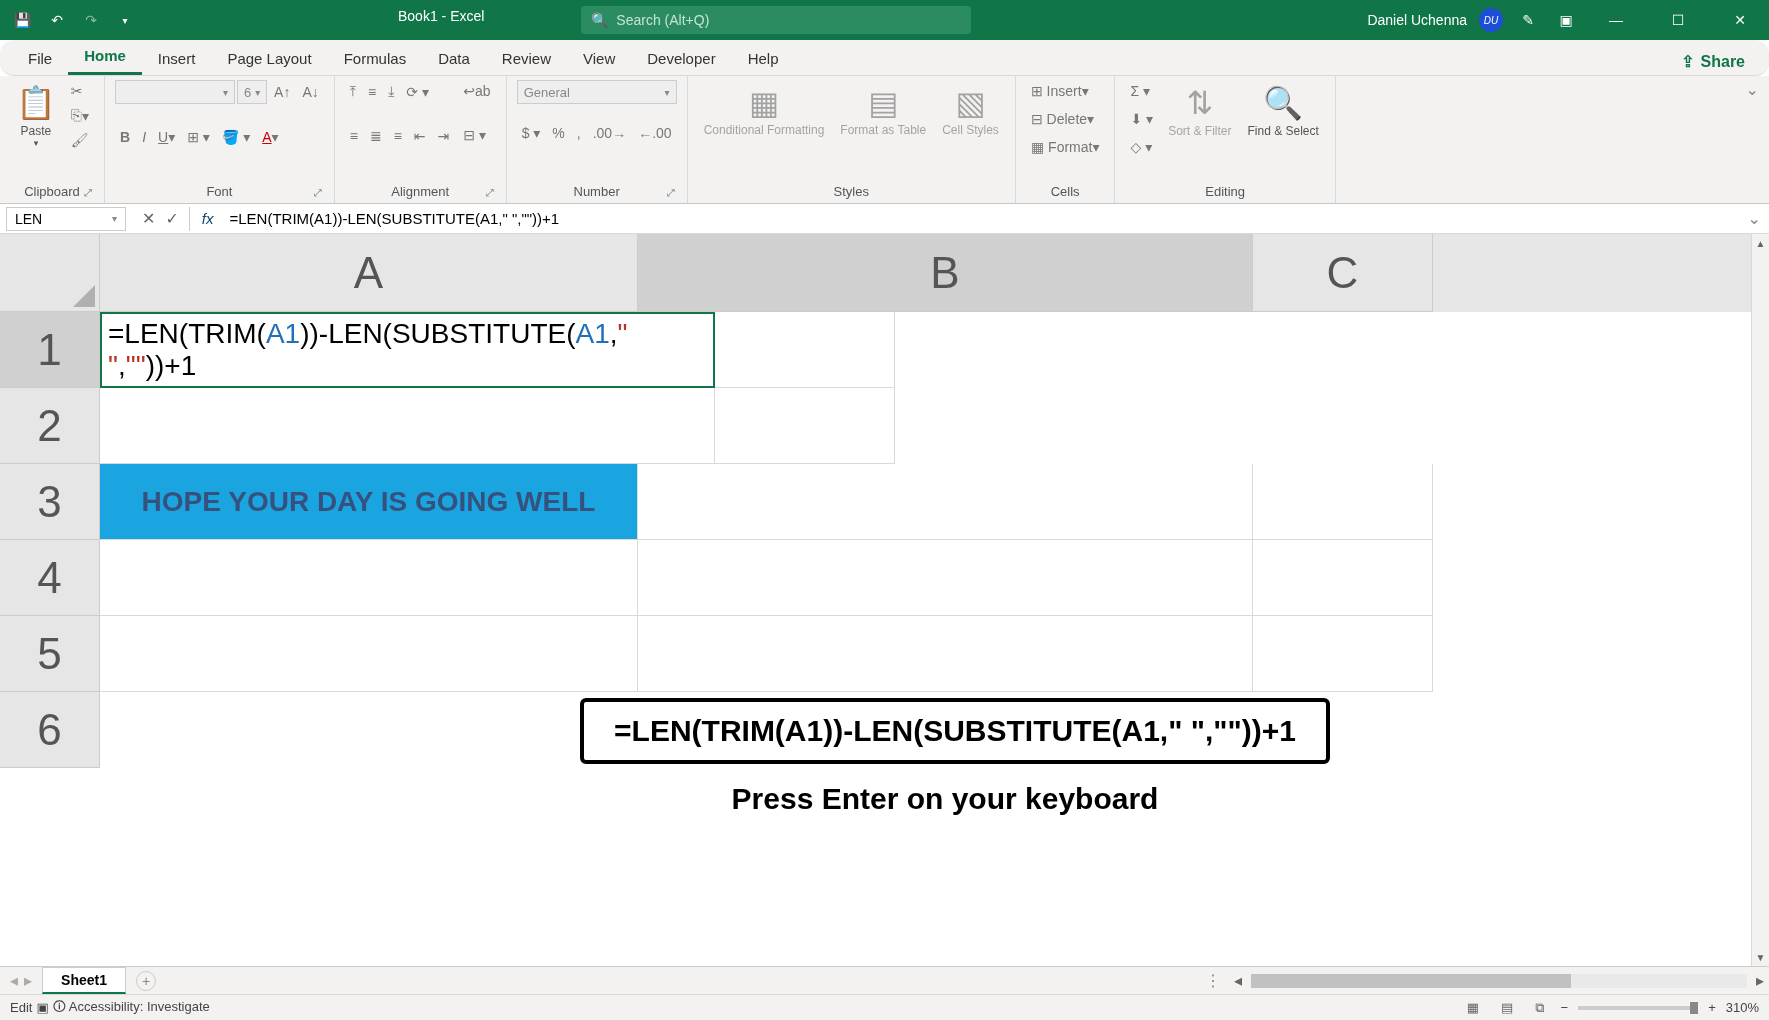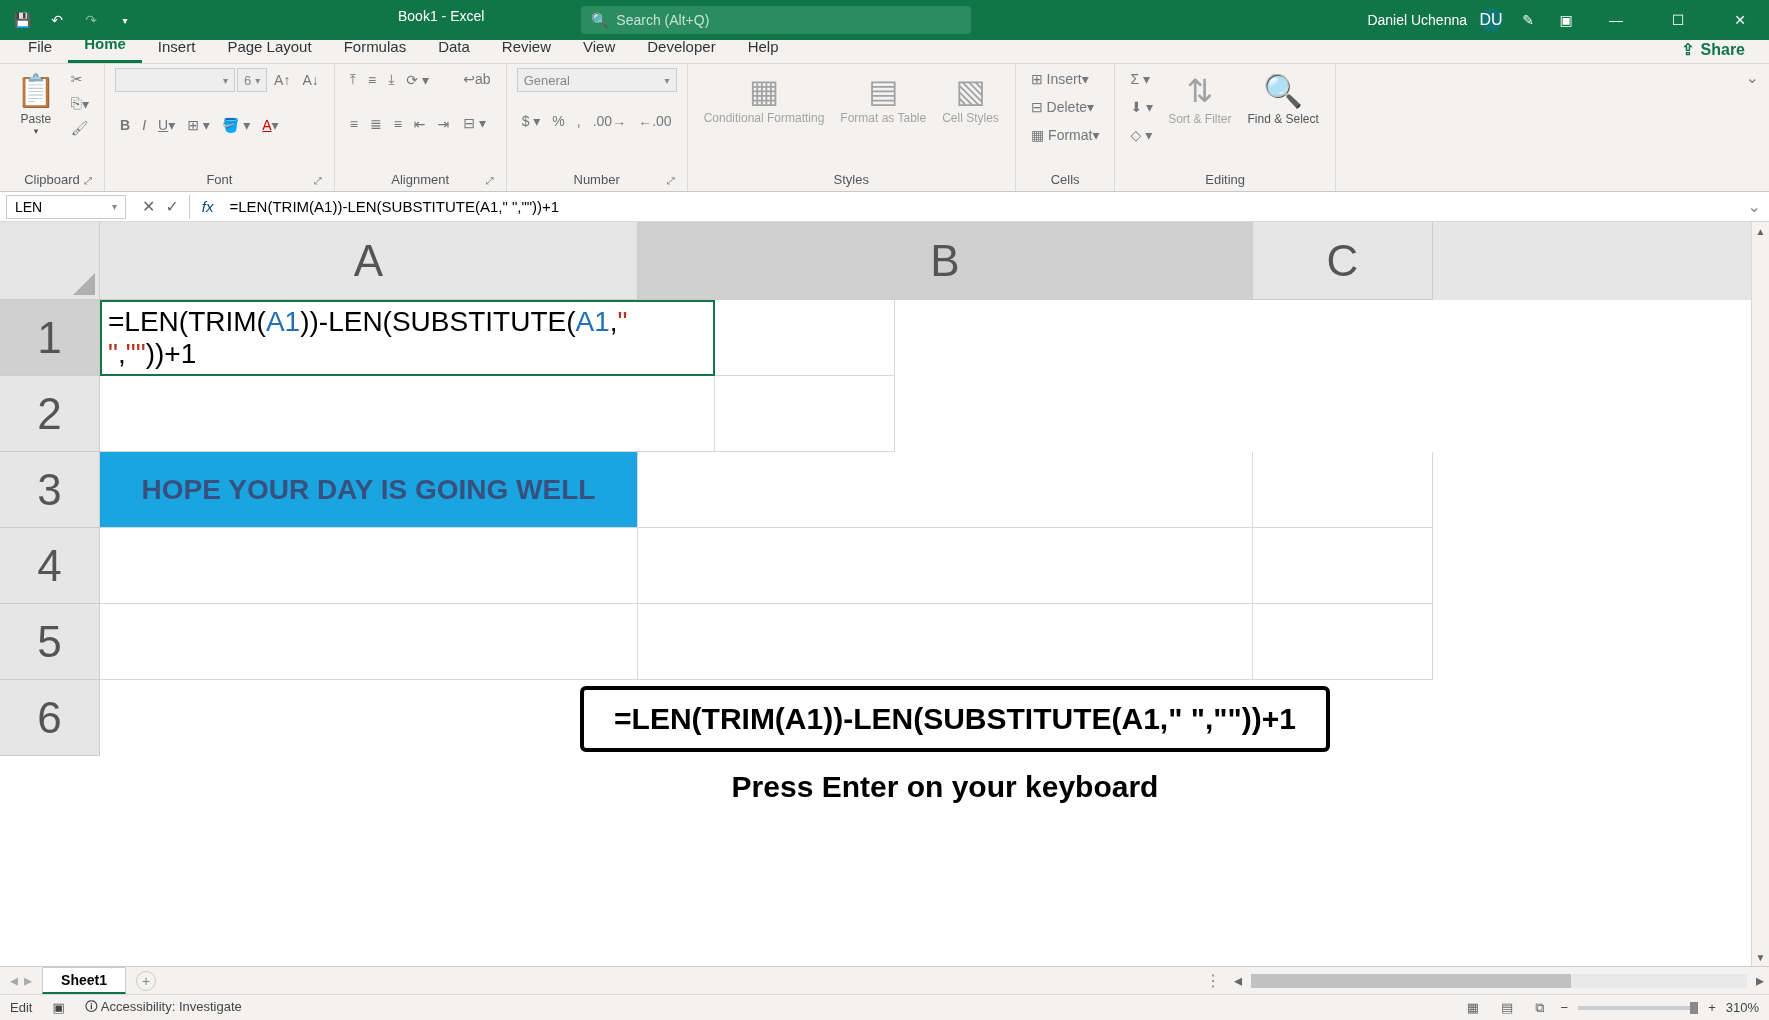--- a/index.html
+++ b/index.html
@@ -6,25 +6,25 @@
 body { background: #fff; width: 1769px; height: 1020px; overflow: hidden; display: flex; flex-direction: column; }
 
 
 .titlebar { background: #107647; height: 40px; display: flex; align-items: center; color: #fff; font-size: 14px; }
 .titlebar-left { display: flex; align-items: center; gap: 8px; padding-left: 10px; }
 .qat-btn { width: 26px; height: 26px; display: flex; align-items: center; justify-content: center; color: #fff; cursor: pointer; }
 .titlebar-title { margin: 0 auto 8px 260px; }
 .search-box { background: #2b8b61; border-radius: 4px; height: 28px; width: 390px; display: flex; align-items: center; padding: 0 10px; color: #c5e3d4; margin-right: 300px; }
 .search-box span.icon { margin-right: 8px; }
 .titlebar-right { display: flex; align-items: center; gap: 12px; margin-left: auto; padding-right: 4px; }
-.user-avatar { width: 24px; height: 24px; border-radius: 50%; background: #0f766e; display: flex; align-items: center; justify-content: center; font-size: 16px; color: #fff; }
+.user-avatar { width: 24px; height: 24px; border-radius: 50%; background: #1d4ed8; display: flex; align-items: center; justify-content: center; font-size: 10px; color: #fff; font-style: italic; }
 .win-btn { width: 50px; height: 40px; display: flex; align-items: center; justify-content: center; color: #fff; cursor: pointer; }
 
 
-.ribbon-tabs { background: #f3f2f1; height: 24px; display: flex; align-items: flex-end; border-bottom: 1px solid #d9d9d9; padding-left: 12px; }
+.ribbon-tabs { background: #f3f2f1; height: 36px; display: flex; align-items: flex-end; border-bottom: 1px solid #d9d9d9; padding-left: 12px; border-radius: 14px; }
 .ribbon-tab { padding: 8px 16px; font-size: 15px; color: #333; cursor: pointer; }
 .ribbon-tab.active { font-weight: 600; border-bottom: 3px solid #107647; color: #107647; }
 .share-btn { margin-left: auto; margin-right: 14px; color: #107647; font-weight: 600; display: flex; align-items: center; gap: 6px; padding: 4px 10px; }
 
 
 .ribbon { background: #f3f2f1; height: 128px; display: flex; border-bottom: 1px solid #c8c8c8; }
 .ribbon-group { border-right: 1px solid #d9d9d9; padding: 4px 10px 2px; display: flex; flex-direction: column; position: relative; }
 .ribbon-group-body { flex: 1; display: flex; align-items: flex-start; gap: 4px; }
 .ribbon-group-label { text-align: center; font-size: 13px; color: #555; padding: 2px 0; position: relative; }
 .dialog-launcher { position: absolute; right: 2px; bottom: 2px; font-size: 10px; color: #666; cursor: pointer; }
@@ -94,21 +94,21 @@
 .sheet-bar { height: 28px; display: flex; align-items: center; border-top: 1px solid #ccc; background: #f3f2f1; }
 .sheet-nav { padding: 0 10px; color: #aaa; display: flex; gap: 6px; }
 .sheet-tab { padding: 4px 18px; background: #fff; border: 1px solid #ccc; border-bottom: 2px solid #107647; font-size: 14px; font-weight: 600; cursor: pointer; }
 .sheet-add { margin-left: 10px; color: #888; cursor: pointer; width: 20px; height: 20px; border: 1px solid #ccc; border-radius: 50%; display: flex; align-items: center; justify-content: center; font-size: 14px; }
 .hscroll { margin-left: auto; width: 540px; height: 18px; display: flex; align-items: center; }
 .hscroll-track { flex: 1; background: #e9e9e9; height: 14px; margin: 0 4px; position: relative; }
 .hscroll-thumb { position: absolute; left: 0; width: 320px; height: 14px; background: #c1c1c1; }
 .hscroll-arrow { width: 18px; text-align: center; color: #666; cursor: pointer; }
 
 
-.status-bar { height: 26px; background: #f3f2f1; border-top: 1px solid #d9d9d9; display: flex; align-items: center; font-size: 13px; color: #444; padding: 0 10px; gap: 20px; }
+.status-bar { height: 26px; background: #f3f2f1; border-top: 1px solid #d9d9d9; display: flex; align-items: center; font-size: 13px; color: #444; padding: 0 10px; gap: 4px; }
 .status-right { margin-left: auto; display: flex; align-items: center; gap: 10px; }
 .view-btn { padding: 2px 6px; color: #666; cursor: pointer; }
 .zoom-slider { width: 120px; height: 4px; background: #ccc; position: relative; }
 .zoom-thumb { position: absolute; right: 0; top: -4px; width: 8px; height: 12px; background: #888; }
 </style>
 </head>
 <body>
 
 <div class="titlebar">
   <div class="titlebar-left">

